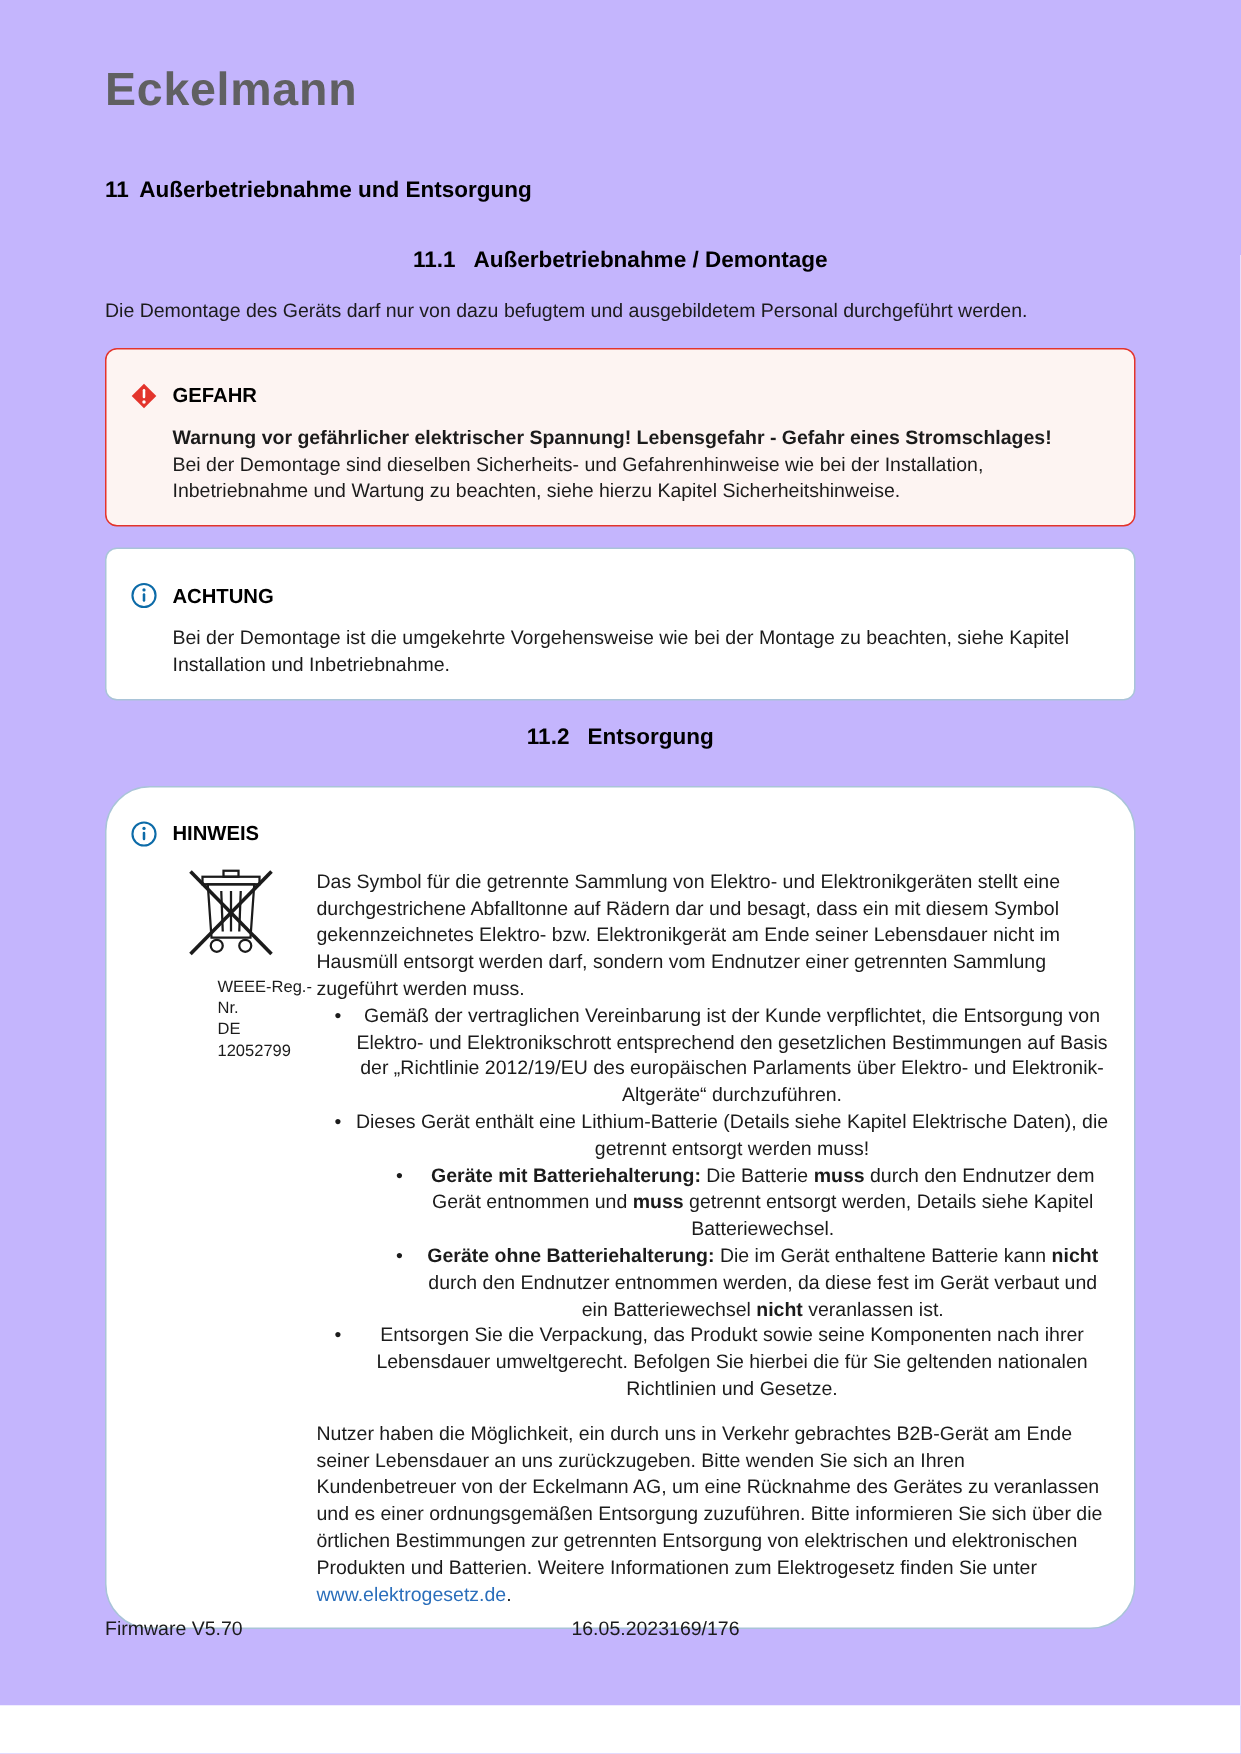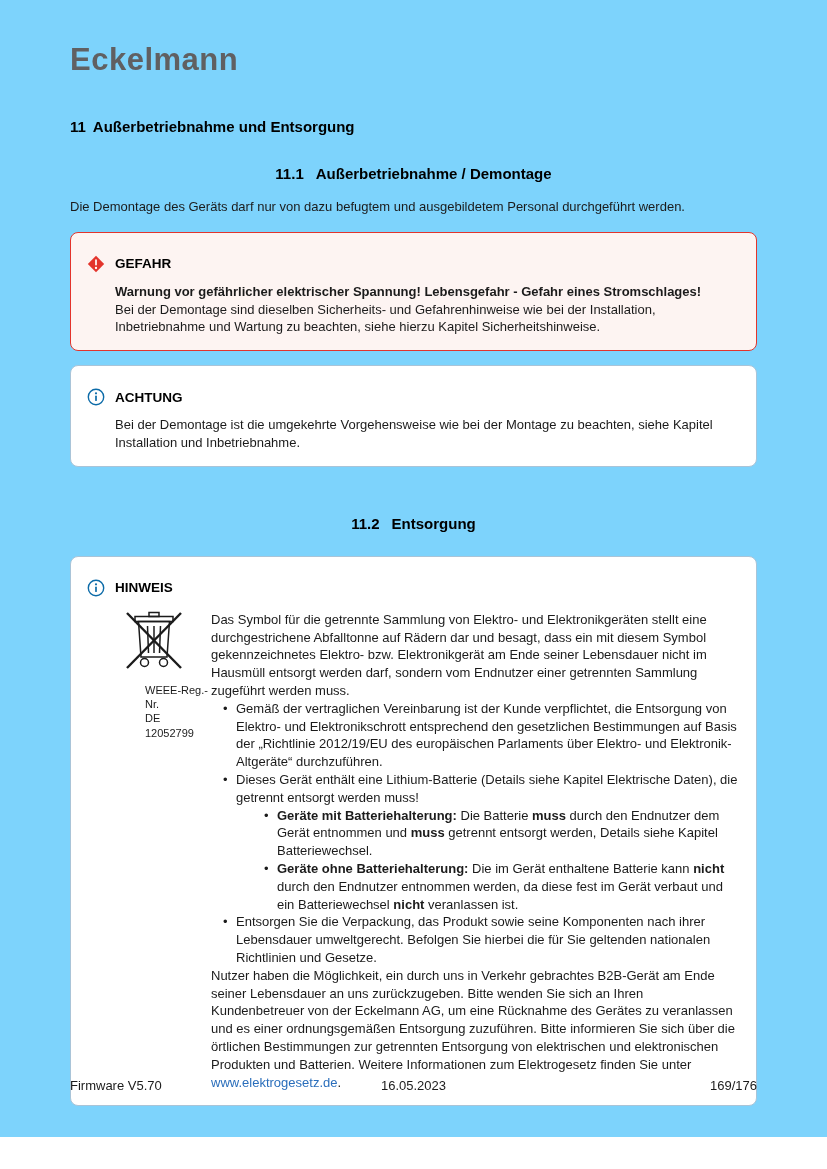--- a/index.html
+++ b/index.html
@@ -1,66 +1,66 @@
 <!DOCTYPE html>
 <html><head>
 <meta charset="utf-8">
 <style>
   * { margin:0; padding:0; box-sizing:border-box; }
   html,body { background:#ffffff; }
   body { font-family:"Liberation Sans", sans-serif; color:#1b1b1b; }
-  .page { width:827px; height:1137px; position:relative; background:#7dd3fc; overflow:hidden; }
+  .page { width:827px; height:1137px; position:relative; background:#c4b5fd; overflow:hidden; }
   .content { padding:42px 70px 0 70px; }
 
   .logo { font-size:31px; font-weight:bold; color:#606062; letter-spacing:0.5px; }
 
   .h-main { margin-top:40px; font-size:15px; font-weight:bold; color:#000; }
   .h-main .h-num { margin-right:7px; }
   .h-sub { font-size:15px; font-weight:bold; color:#000;text-align:center; }
   .h-sub .h-num { margin-right:12px; }
   .h-sub.first { margin-top:30px; }
-  .h-sub.second { margin-top:48px; }
+  .h-sub.second { margin-top:16px; }
 
   p, .txt { font-size:13px; line-height:1.37; }
   .intro { margin-top:16px; }
   .bold { font-weight:bold; }
 
   .alert { border-radius:8px; padding:22px 16px 14px 16px; }
   .alert.danger { border:1.5px solid #e3342c; background:#fdf4f2; margin-top:16px; }
   .alert.info { border:1.5px solid #a9c4d8; background:#ffffff; }
   .alert.attention { margin-top:14px; }
-  .alert.notice { margin-top:24px; }
+  .alert.notice { margin-top:24px;border-radius:30px; }
   .alert-header { display:flex; align-items:center; gap:10px; }
   .alert-header .icon { display:inline-flex; width:18px; height:18px; flex:none; }
   .alert-title { font-size:13.5px; font-weight:bold; color:#000; }
   .alert-body { margin-left:28px; margin-top:10px; }
   .alert-body p { margin:0; }
 
   .notice-columns { display:flex; margin-top:14px; }
   .weee-col { width:98px; flex:none; margin-left:26px; }
   .weee-col svg { display:block; margin-left:12px; }
   .weee-caption { margin-top:8px; font-size:11px; line-height:1.3; color:#1b1b1b;margin-left:32px; }
   .weee-caption span { display:block; }
   .notice-text-col { flex:1; min-width:0; }
   .notice-text-col .heading { margin-bottom:0; }
 
   .bullet-list { margin-top:0; }
   .bullet { display:flex; font-size:13px; line-height:1.37; }
   .bullet .marker { flex:none; width:13px; }
   .bullet.level1 { padding-left:12px; }
   .bullet.level2 { padding-left:53px; }
-  .bullet .bullet-text { flex:1; min-width:0; }
+  .bullet .bullet-text { flex:1; min-width:0;text-align:center; }
 
-  .closing { margin-top:0; }
+  .closing { margin-top:12px; }
   a.link { color:#2a6ebb; text-decoration:none; cursor:pointer; }
 
   .footer { position:absolute; left:70px; right:70px; bottom:44px;
             display:grid; grid-template-columns:1fr auto 1fr; font-size:13px; color:#1b1b1b;margin-top:22px; }
   .footer .f-center { text-align:center; }
-  .footer .f-right { text-align:right; }
+  .footer .f-right { text-align:left; }
 </style>
 </head>
 <body>
 
 <div class="page">
   <div class="content">
 
     <div class="logo">Eckelmann</div>
 
     <h1 class="h-main"><span class="h-num">11</span><span>Außerbetriebnahme und Entsorgung</span></h1>

